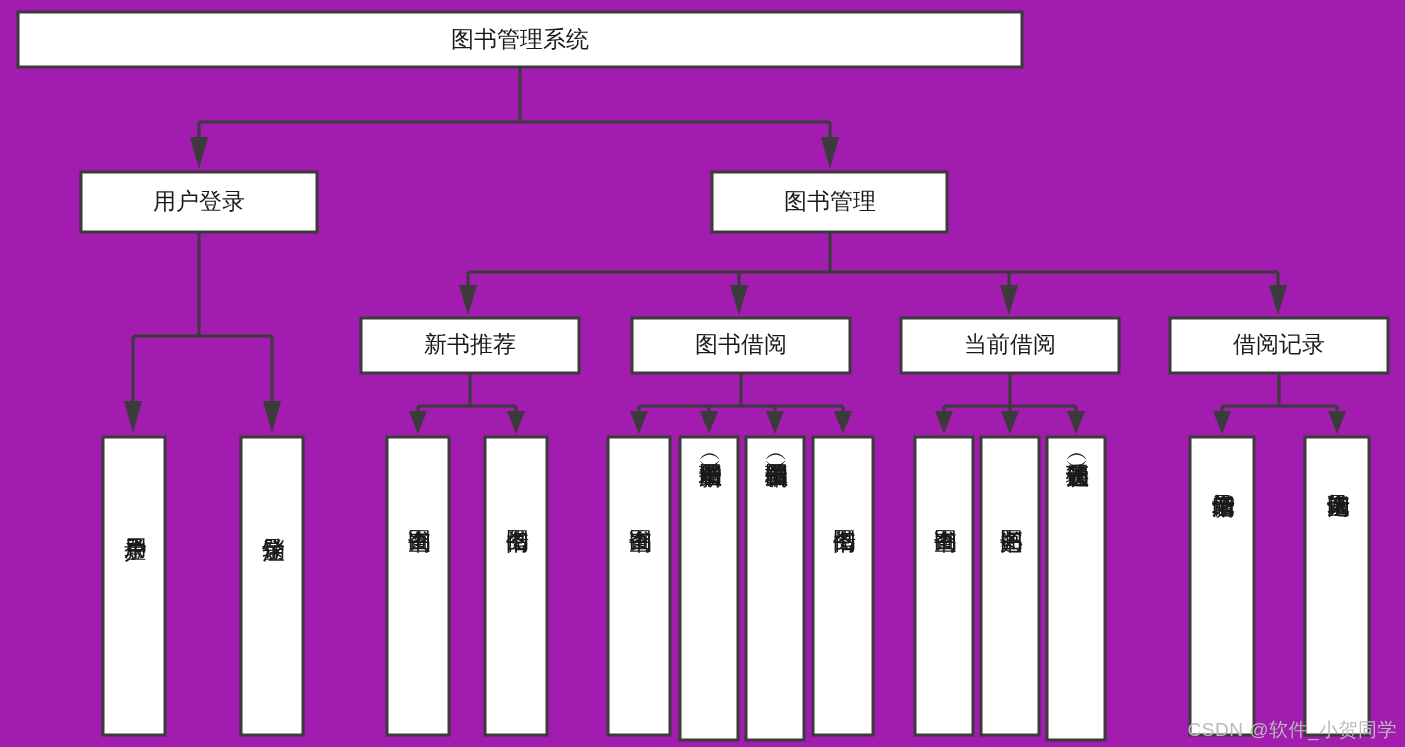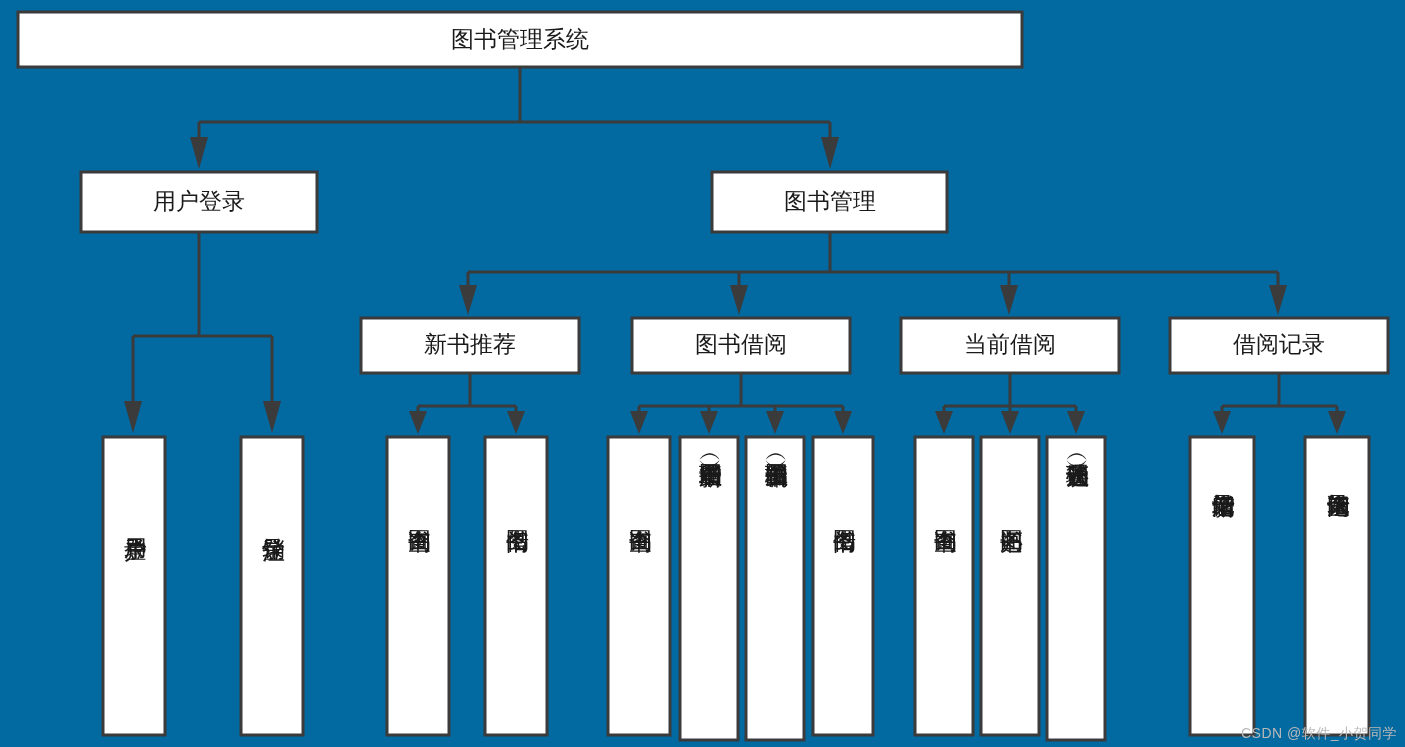--- a/index.html
+++ b/index.html
@@ -10,21 +10,21 @@
   body {
     width: 1405px;
     height: 747px;
     overflow: hidden;
     font-family: "Liberation Sans", "DejaVu Sans", sans-serif;
   }
   #diagram-root {
     position: relative;
     width: 1405px;
     height: 747px;
-    background: #0369a1;
+    background: #a21caf;
     text-align: right;
   }
   svg.tree-canvas {
     position: absolute;
     left: 0;
     top: 0;
     width: 1405px;
     height: 747px;
   }
   .node-rect {
@@ -56,21 +56,21 @@
     text-anchor: middle;
     dominant-baseline: middle;
     writing-mode: vertical-rl;
     glyph-orientation-vertical: 0;
   }
   .watermark {
     position: absolute;
     right: 8px;
     bottom: 4px;
     font-family: "Liberation Sans", "DejaVu Sans", sans-serif;
-    font-size: 14px;
+    font-size: 19px;
     color: #b9b9b9;
     letter-spacing: 0.5px;
     white-space: nowrap;
     user-select: none;
     margin-top: 35px;
   }
 </style>
 </head>
 <body>
 

